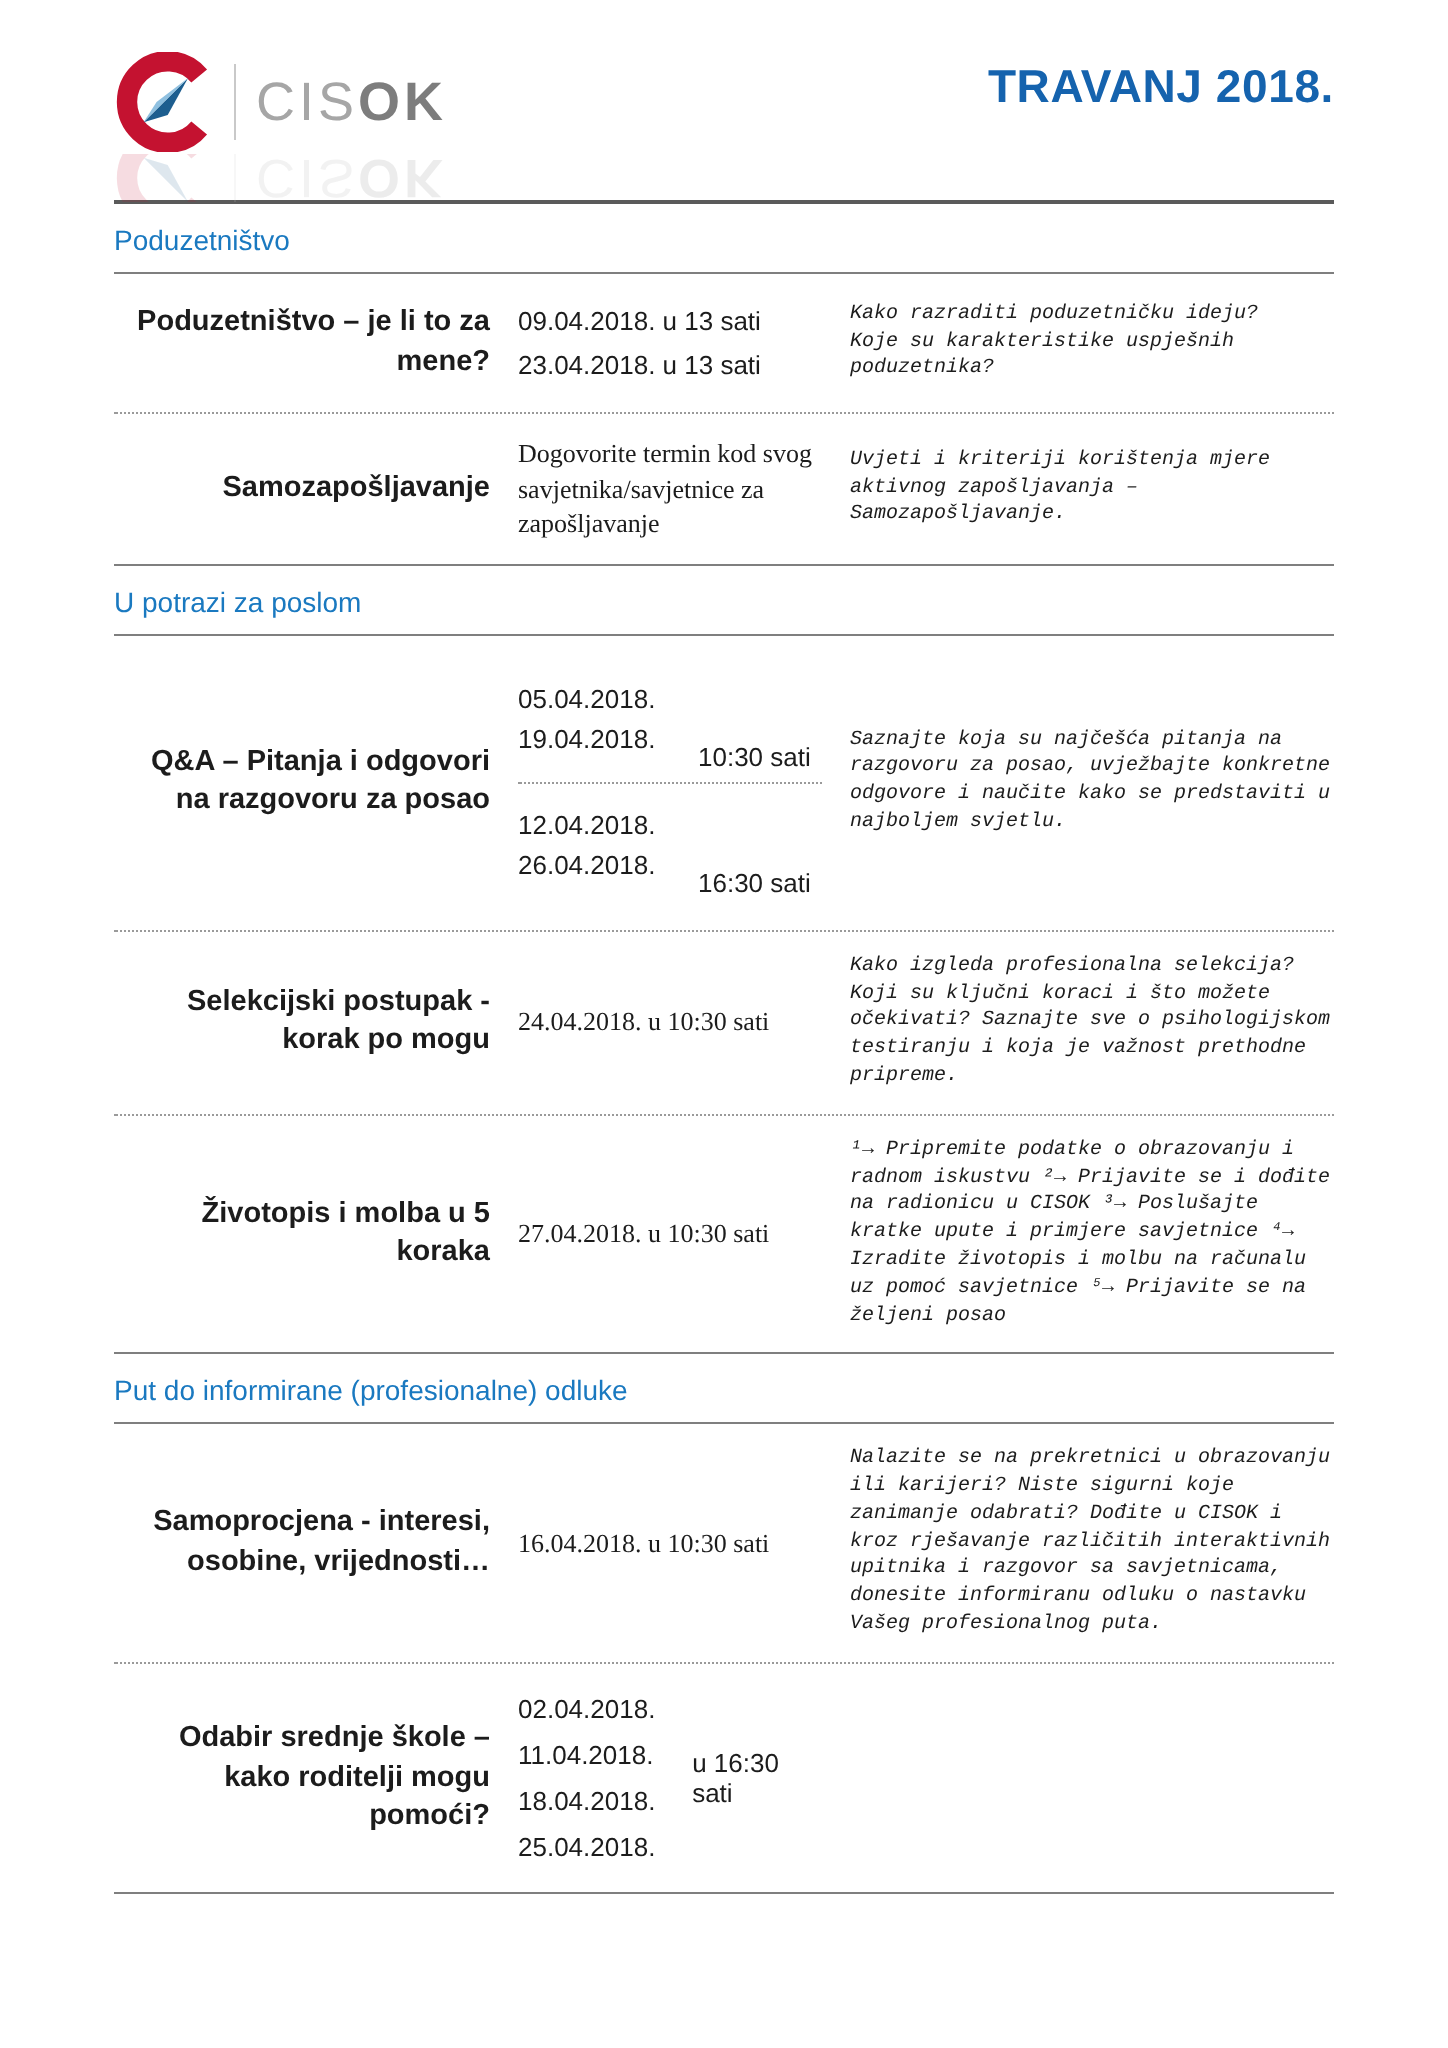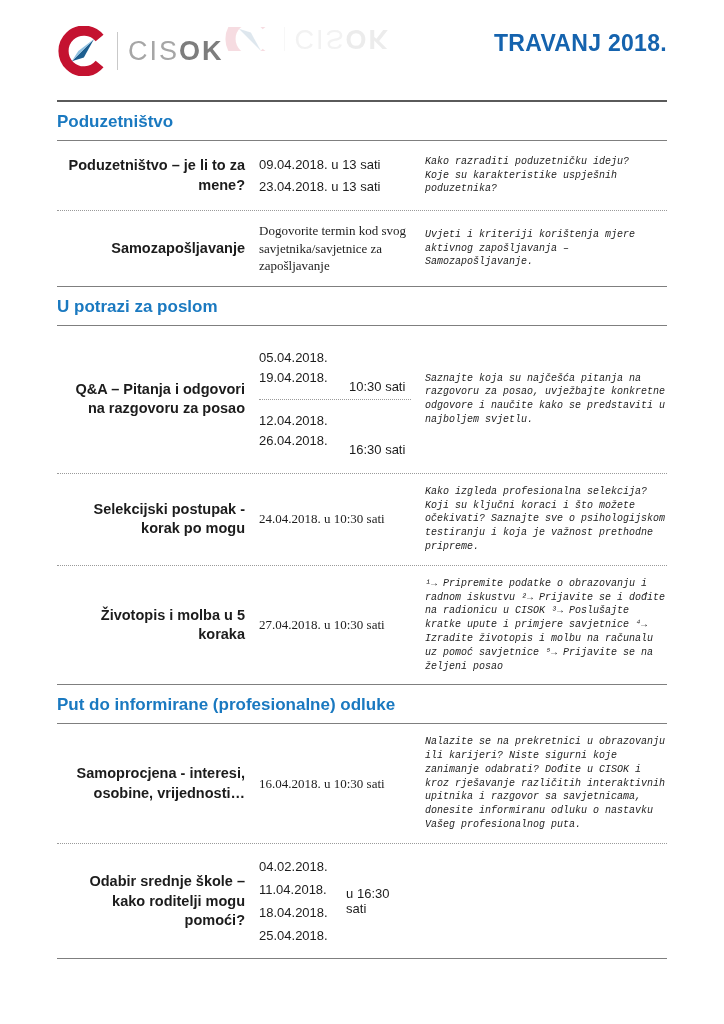--- a/index.html
+++ b/index.html
@@ -8,34 +8,34 @@
     --rule_dark:#5a5a5a; --rule_mid:#7f7f7f; --rule_dot:#9a9a9a;
   }
   *{box-sizing:border-box;margin:0;padding:0;}
   html,body{background:#ffffff;}
   body{font-family:"Liberation Sans","DejaVu Sans",sans-serif;color:#1c1c1c;}
   .page{width:724px;height:1024px;background:#fff;position:relative;overflow:hidden;}
   .inner{padding:26px 57px 0 57px;}
 
   
   .header{display:flex;justify-content:space-between;align-items:flex-start;height:74px;}
-  .brand-wrap{display:flex;}
+  .brand-wrap{display:flex;flex-direction:column;}
   .brand{display:flex;align-items:center;gap:10px;}
   .brand-divider{width:1px;height:38px;background:#c9c9c9;}
   .brand-text{font-size:27px;letter-spacing:2px;color:#a6a6a6;font-weight:400;}
   .brand-text .ok{color:#7d7d7d;font-weight:600;}
   .brand.reflect{transform:scaleY(-1);opacity:.14;height:24px;overflow:hidden;margin-top:1px;}
   .month-title{font-size:23px;font-weight:bold;color:var(--month_blue);margin-top:4px;letter-spacing:.3px;}
   hr{border:none;}
   hr.header-rule{border-top:2px solid var(--rule_dark);}
   hr.solid{border-top:1px solid var(--rule_mid);}
   hr.dotted{border-top:1px dotted var(--rule_dot);}
 
   
-  .section-title{color:var(--accent_blue);font-size:17px;font-weight:bold;margin:10px 0 8px;}
+  .section-title{color:var(--accent_blue);font-size:14px;font-weight:normal;margin:10px 0 8px;}
   .row{display:grid;grid-template-columns:188px 152px 1fr;column-gap:14px;padding:11px 0;align-items:center;}
   .row-title{font-weight:bold;font-size:14.5px;line-height:1.32;text-align:right;}
   .when{font-size:13px;line-height:1.35;}
   .when .when-line{margin:4px 0;}
   .when.single .when-line{margin:0;font-family:Liberation Serif, serif;}
   .desc{font-style:italic;font-size:10px;line-height:1.38;white-space:pre-line;font-family:Liberation Mono, monospace;}
 
   
   .group{display:flex;align-items:center;padding:5px 0;}
   .group + .group{border-top:1px dotted var(--rule_dot);}
@@ -151,21 +151,21 @@
       <div class="when single">
         <div class="when-line">16.04.2018. u 10:30 sati</div>
       </div>
       <div class="desc">Nalazite se na prekretnici u obrazovanju ili karijeri? Niste sigurni koje zanimanje odabrati? Dođite u CISOK i kroz rješavanje različitih interaktivnih upitnika i razgovor sa savjetnicama, donesite informiranu odluku o nastavku Vašeg profesionalnog puta.</div>
     </div>
     <hr class="dotted">
     <div class="row">
       <div class="row-title">Odabir srednje škole – kako roditelji mogu pomoći?</div>
       <div class="multi-when">
         <div class="dates">
-          <div>04.02.2018.</div>
+          <div>02.04.2018.</div>
           <div>11.04.2018.</div>
           <div>18.04.2018.</div>
           <div>25.04.2018.</div>
         </div>
         <div class="time">u 16:30 sati</div>
       </div>
     </div>
 
     <hr class="solid">
 

